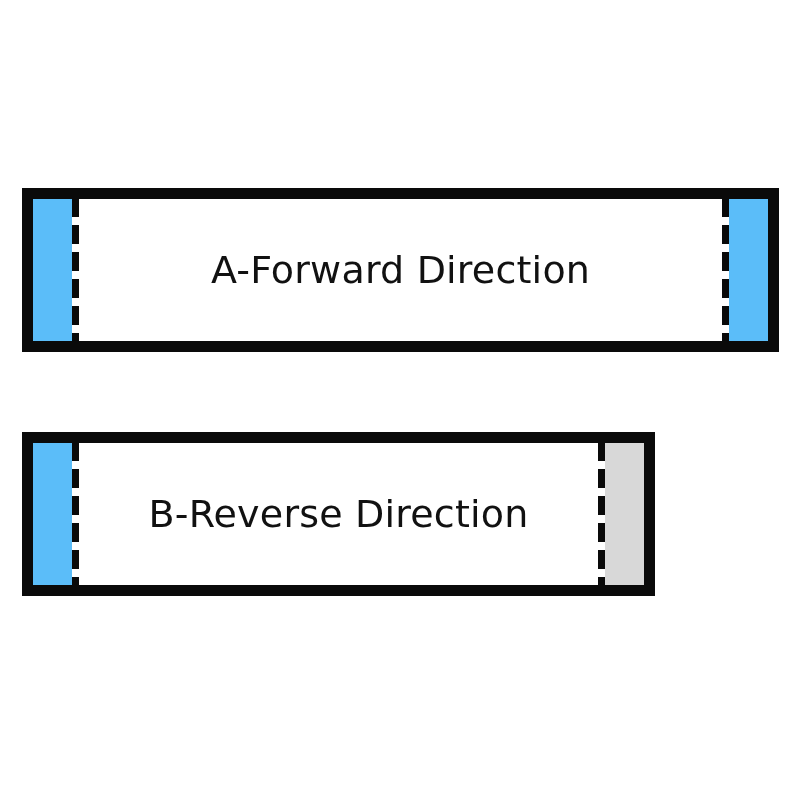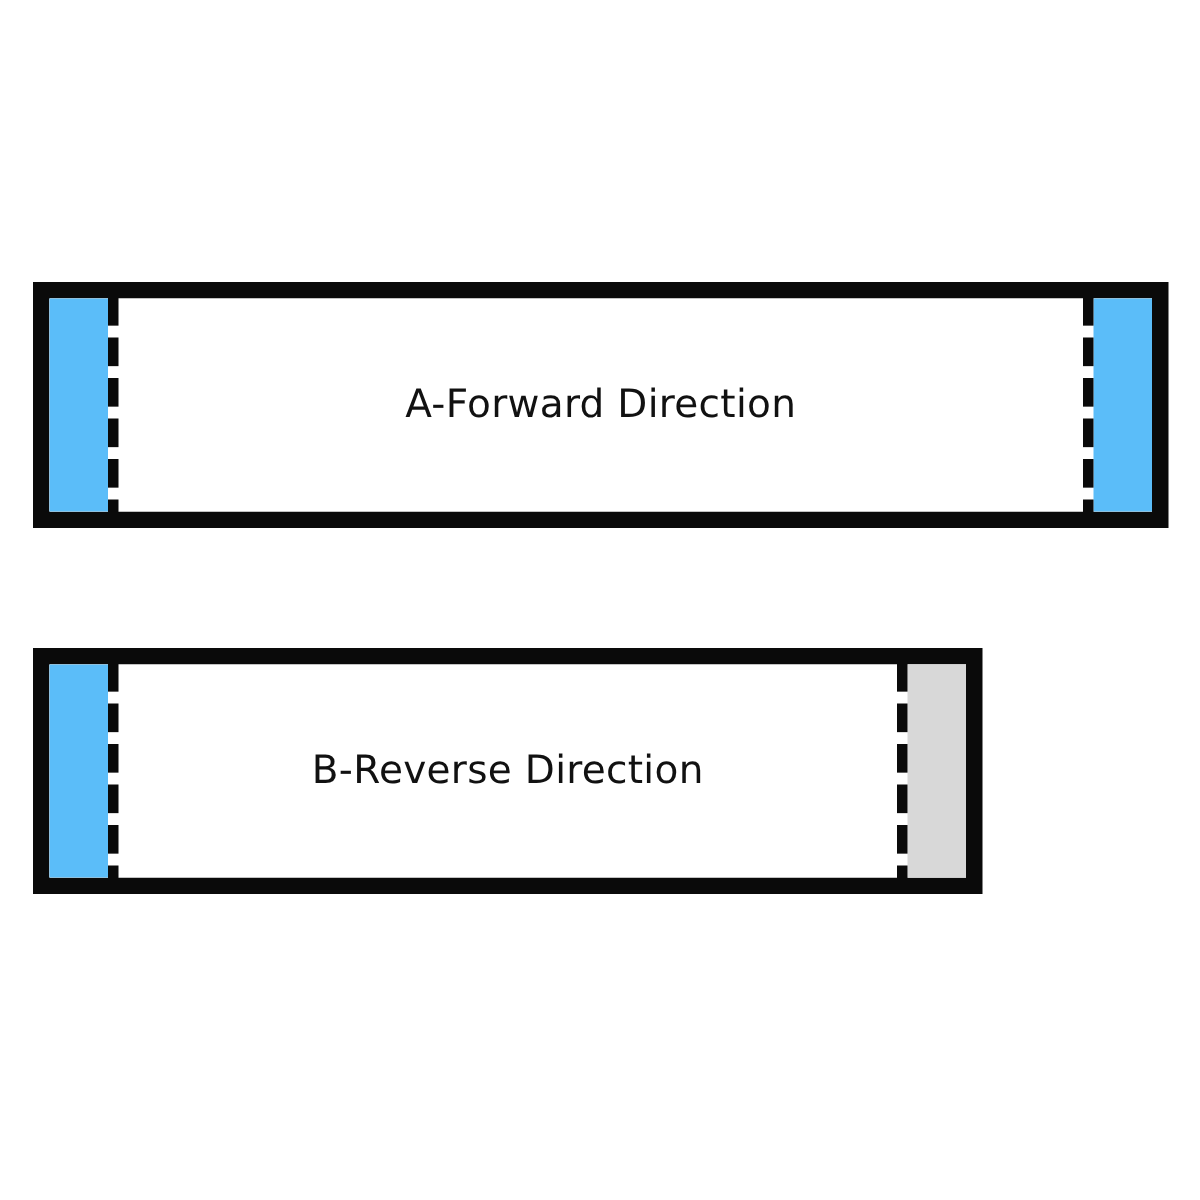--- a/index.html
+++ b/index.html
@@ -63,21 +63,21 @@
   .dashline.right { right: 39px; }
 
   
   .label {
     position: absolute;
     left: 0;
     right: 0;
     top: 50%;
     transform: translateY(-50%);
     text-align: center;
-    font-size: 26px;
+    font-size: 38px;
     font-weight: 400;
     color: #111111;
     letter-spacing: 0.2px;
     white-space: nowrap;
     pointer-events: none;
   }
 </style>
 </head>
 <body>
 

